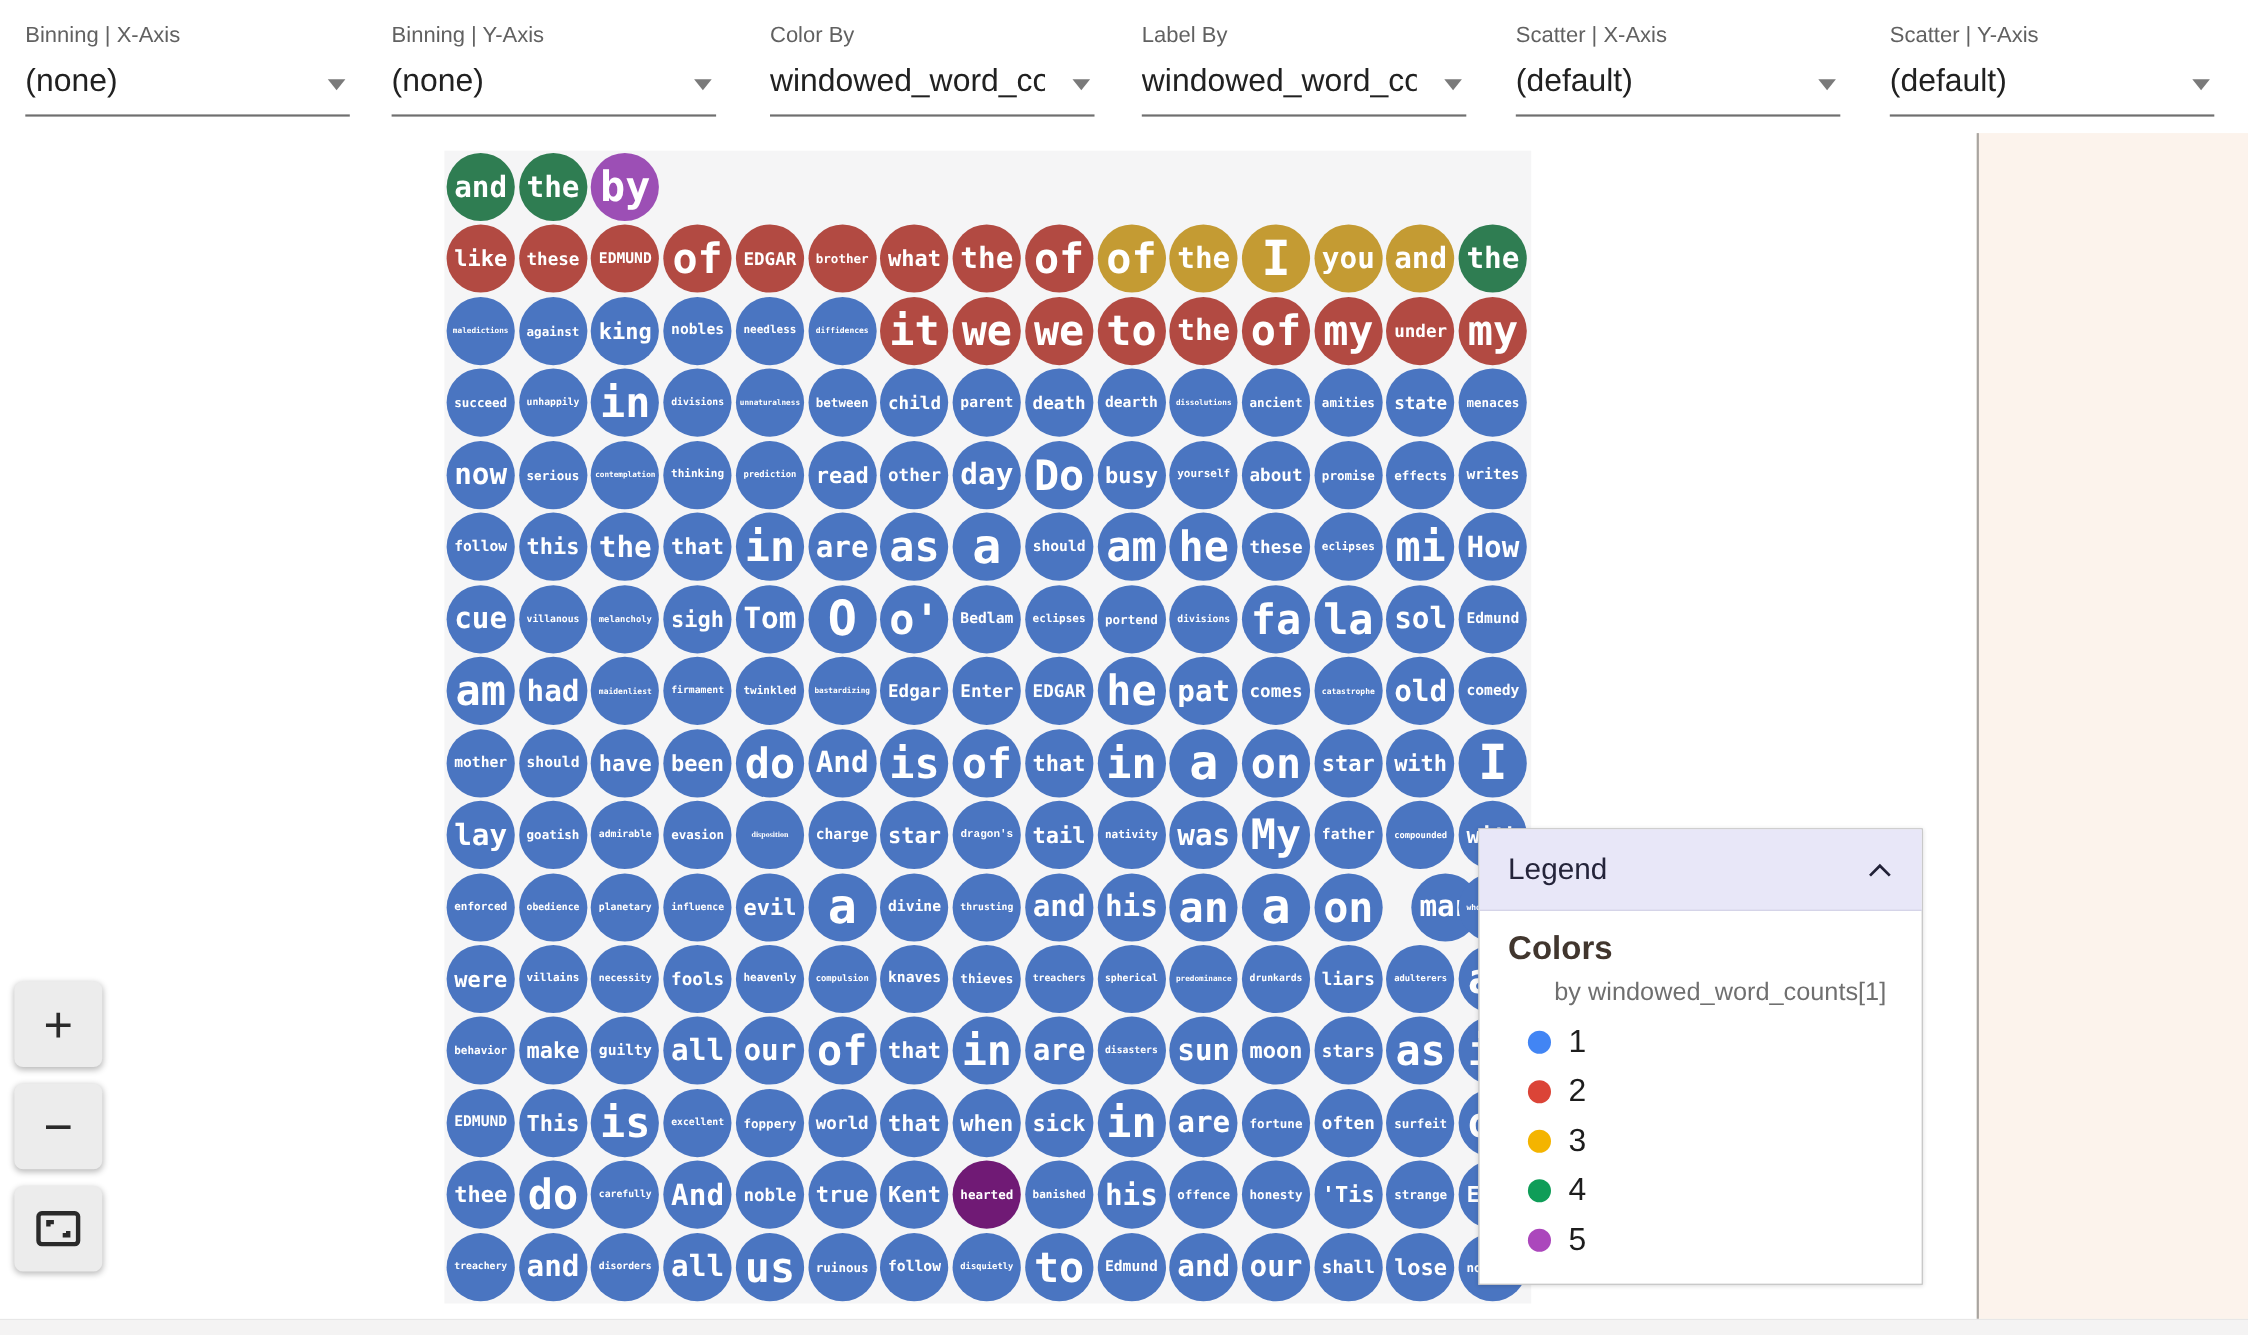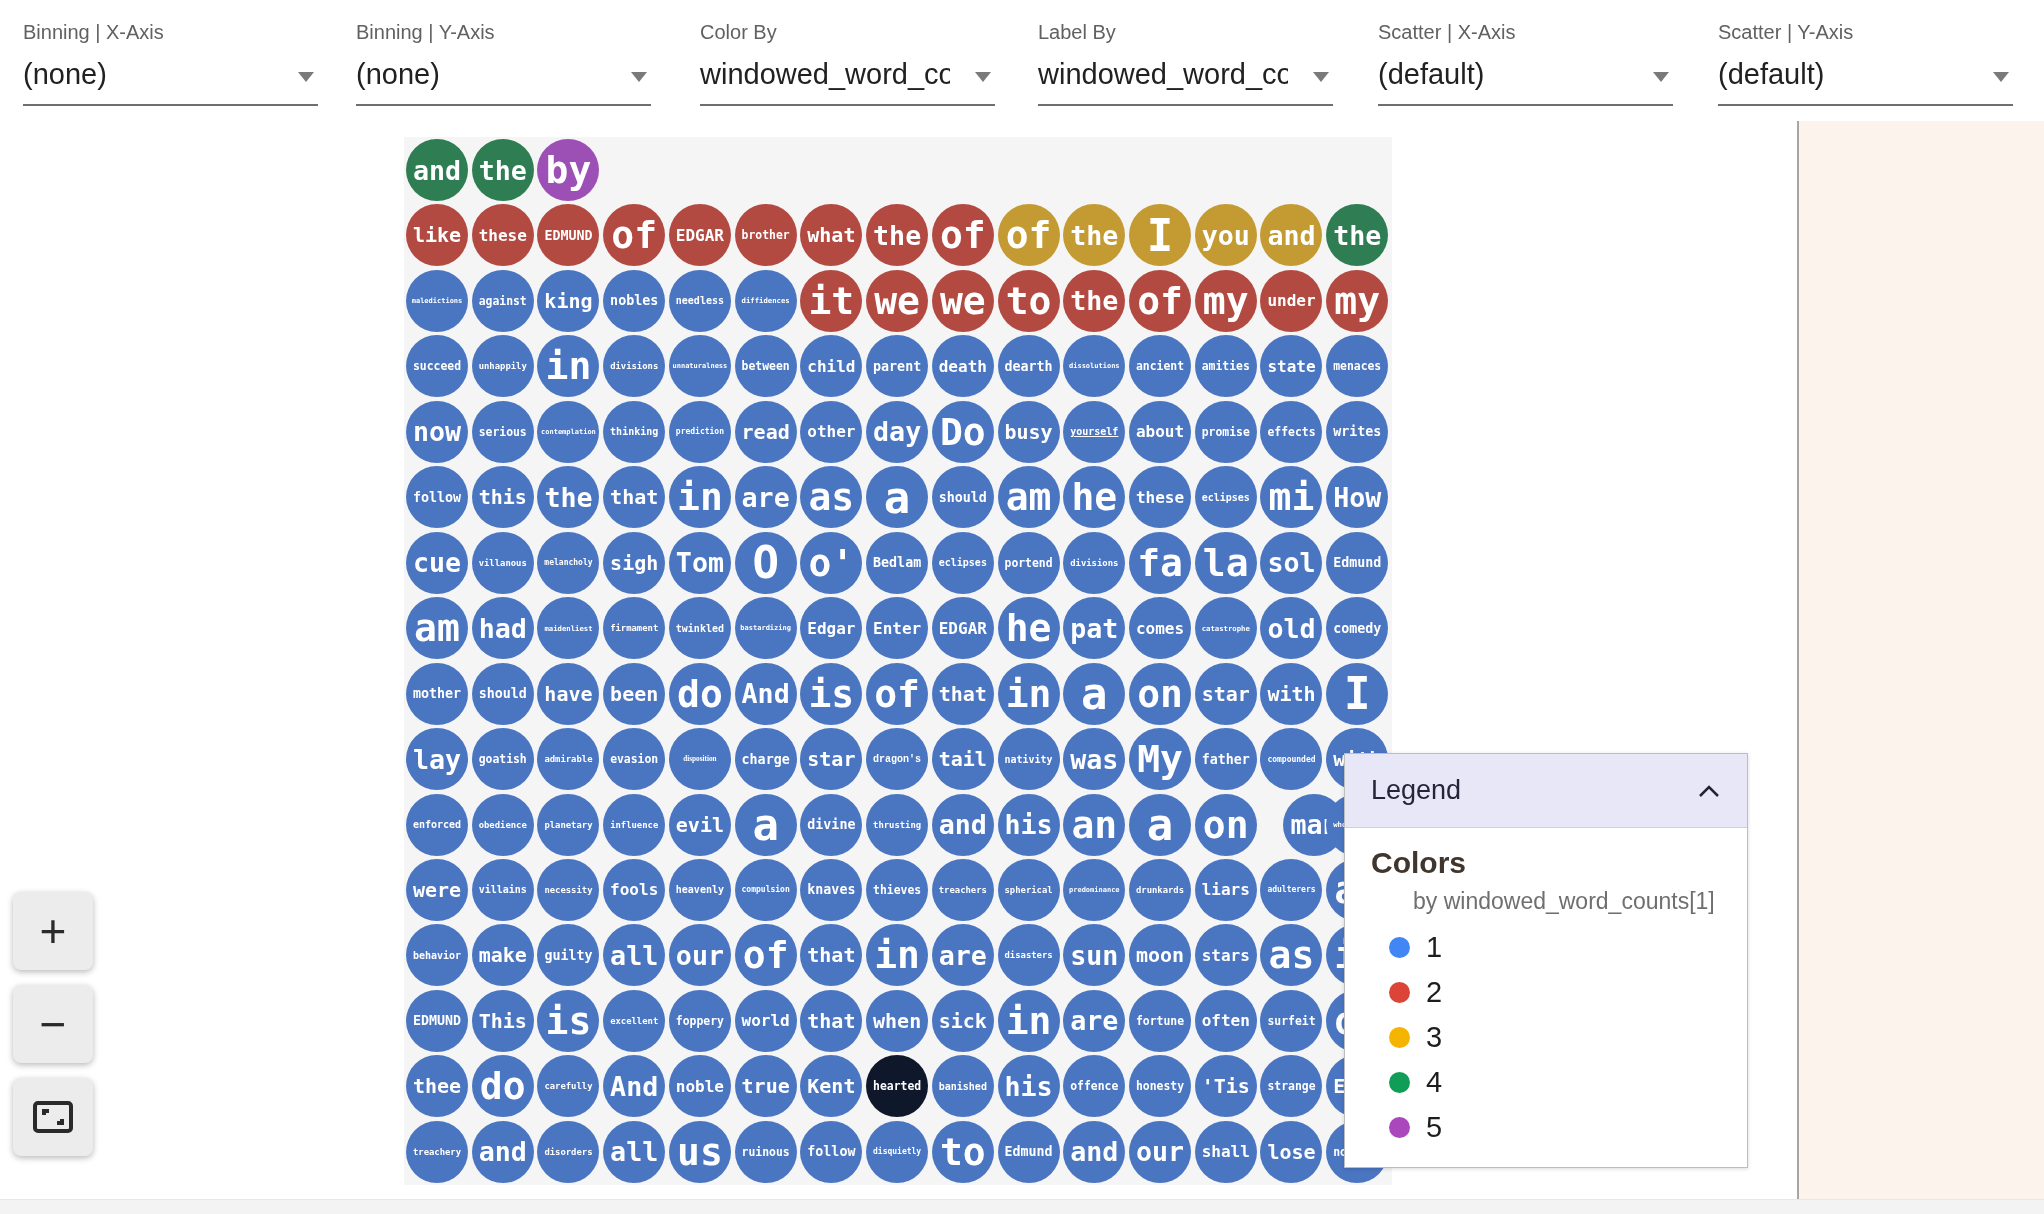--- a/index.html
+++ b/index.html
@@ -184,21 +184,21 @@
       <div class="bubble" style="left: 2px; top: 263.8px; background: rgb(74, 117, 193); font-size: 26.6667px;">now</div>
       <div class="bubble" style="left: 67.73px; top: 263.8px; background: rgb(74, 117, 193); font-size: 11.4286px;">serious</div>
       <div class="bubble" style="left: 133.46px; top: 263.8px; background: rgb(74, 117, 193); font-size: 7px;">contemplation</div>
       <div class="bubble" style="left: 199.19px; top: 263.8px; background: rgb(74, 117, 193); font-size: 10px;">thinking</div>
       <div class="bubble" style="left: 264.92px; top: 263.8px; background: rgb(74, 117, 193); font-size: 8px;">prediction</div>
       <div class="bubble" style="left: 330.65px; top: 263.8px; background: rgb(74, 117, 193); font-size: 20px;">read</div>
       <div class="bubble" style="left: 396.38px; top: 263.8px; background: rgb(74, 117, 193); font-size: 16px;">other</div>
       <div class="bubble" style="left: 462.11px; top: 263.8px; background: rgb(74, 117, 193); font-size: 26.6667px;">day</div>
       <div class="bubble" style="left: 527.84px; top: 263.8px; background: rgb(74, 117, 193); font-size: 38px;">Do</div>
       <div class="bubble" style="left: 593.57px; top: 263.8px; background: rgb(74, 117, 193); font-size: 20px;">busy</div>
-      <div class="bubble" style="left: 659.3px; top: 263.8px; background: rgb(74, 117, 193); font-size: 10px; text-decoration: underline;">yourself</div>
+      <div class="bubble" style="left: 659.3px; top: 263.8px; background: rgb(74, 117, 193); font-size: 10px;">yourself</div>
       <div class="bubble" style="left: 725.03px; top: 263.8px; background: rgb(74, 117, 193); font-size: 16px;">about</div>
       <div class="bubble" style="left: 790.76px; top: 263.8px; background: rgb(74, 117, 193); font-size: 11.4286px;">promise</div>
       <div class="bubble" style="left: 856.49px; top: 263.8px; background: rgb(74, 117, 193); font-size: 11.4286px;">effects</div>
       <div class="bubble" style="left: 922.22px; top: 263.8px; background: rgb(74, 117, 193); font-size: 13.3333px;">writes</div>
       <div class="bubble" style="left: 2px; top: 329.25px; background: rgb(74, 117, 193); font-size: 13.3333px;">follow</div>
       <div class="bubble" style="left: 67.73px; top: 329.25px; background: rgb(74, 117, 193); font-size: 20px;">this</div>
       <div class="bubble" style="left: 133.46px; top: 329.25px; background: rgb(74, 117, 193); font-size: 26.6667px;">the</div>
       <div class="bubble" style="left: 199.19px; top: 329.25px; background: rgb(74, 117, 193); font-size: 20px;">that</div>
       <div class="bubble" style="left: 264.92px; top: 329.25px; background: rgb(74, 117, 193); font-size: 38px;">in</div>
       <div class="bubble" style="left: 330.65px; top: 329.25px; background: rgb(74, 117, 193); font-size: 26.6667px;">are</div>
@@ -331,21 +331,21 @@
       <div class="bubble" style="left: 790.76px; top: 852.85px; background: rgb(74, 117, 193); font-size: 16px;">often</div>
       <div class="bubble" style="left: 856.49px; top: 852.85px; background: rgb(74, 117, 193); font-size: 11.4286px;">surfeit</div>
       <div class="bubble" style="left: 922.22px; top: 852.85px; background: rgb(74, 117, 193); font-size: 38px;">of</div>
       <div class="bubble" style="left: 2px; top: 918.3px; background: rgb(74, 117, 193); font-size: 20px;">thee</div>
       <div class="bubble" style="left: 67.73px; top: 918.3px; background: rgb(74, 117, 193); font-size: 38px;">do</div>
       <div class="bubble" style="left: 133.46px; top: 918.3px; background: rgb(74, 117, 193); font-size: 8.88889px;">carefully</div>
       <div class="bubble" style="left: 199.19px; top: 918.3px; background: rgb(74, 117, 193); font-size: 26.6667px;">And</div>
       <div class="bubble" style="left: 264.92px; top: 918.3px; background: rgb(74, 117, 193); font-size: 16px;">noble</div>
       <div class="bubble" style="left: 330.65px; top: 918.3px; background: rgb(74, 117, 193); font-size: 20px;">true</div>
       <div class="bubble" style="left: 396.38px; top: 918.3px; background: rgb(74, 117, 193); font-size: 20px;">Kent</div>
-      <div class="bubble" style="left: 462.11px; top: 918.3px; background: #0f172a; font-size: 11.4286px;">hearted</div>
+      <div class="bubble" style="left: 462.11px; top: 918.3px; background: #701a75; font-size: 11.4286px;">hearted</div>
       <div class="bubble" style="left: 527.84px; top: 918.3px; background: rgb(74, 117, 193); font-size: 10px;">banished</div>
       <div class="bubble" style="left: 593.57px; top: 918.3px; background: rgb(74, 117, 193); font-size: 26.6667px;">his</div>
       <div class="bubble" style="left: 659.3px; top: 918.3px; background: rgb(74, 117, 193); font-size: 11.4286px;">offence</div>
       <div class="bubble" style="left: 725.03px; top: 918.3px; background: rgb(74, 117, 193); font-size: 11.4286px;">honesty</div>
       <div class="bubble" style="left: 790.76px; top: 918.3px; background: rgb(74, 117, 193); font-size: 20px;">'Tis</div>
       <div class="bubble" style="left: 856.49px; top: 918.3px; background: rgb(74, 117, 193); font-size: 11.4286px;">strange</div>
       <div class="bubble" style="left: 922.22px; top: 918.3px; background: rgb(74, 117, 193); font-size: 20px;">Exit</div>
       <div class="bubble" style="left: 2px; top: 983.75px; background: rgb(74, 117, 193); font-size: 8.88889px;">treachery</div>
       <div class="bubble" style="left: 67.73px; top: 983.75px; background: rgb(74, 117, 193); font-size: 26.6667px;">and</div>
       <div class="bubble" style="left: 133.46px; top: 983.75px; background: rgb(74, 117, 193); font-size: 8.88889px;">disorders</div>

